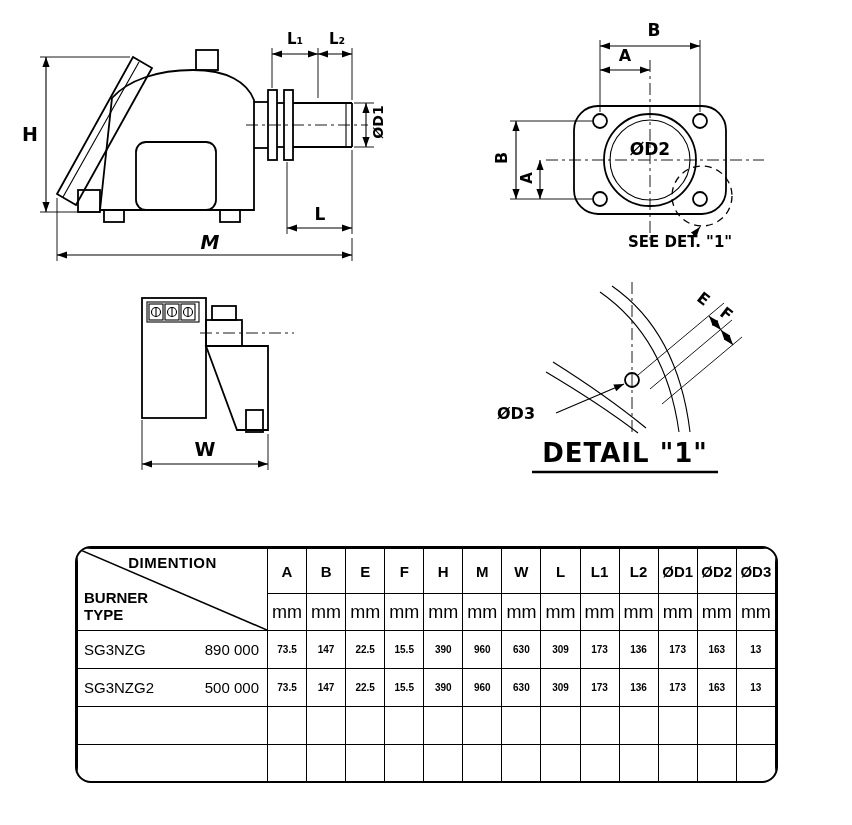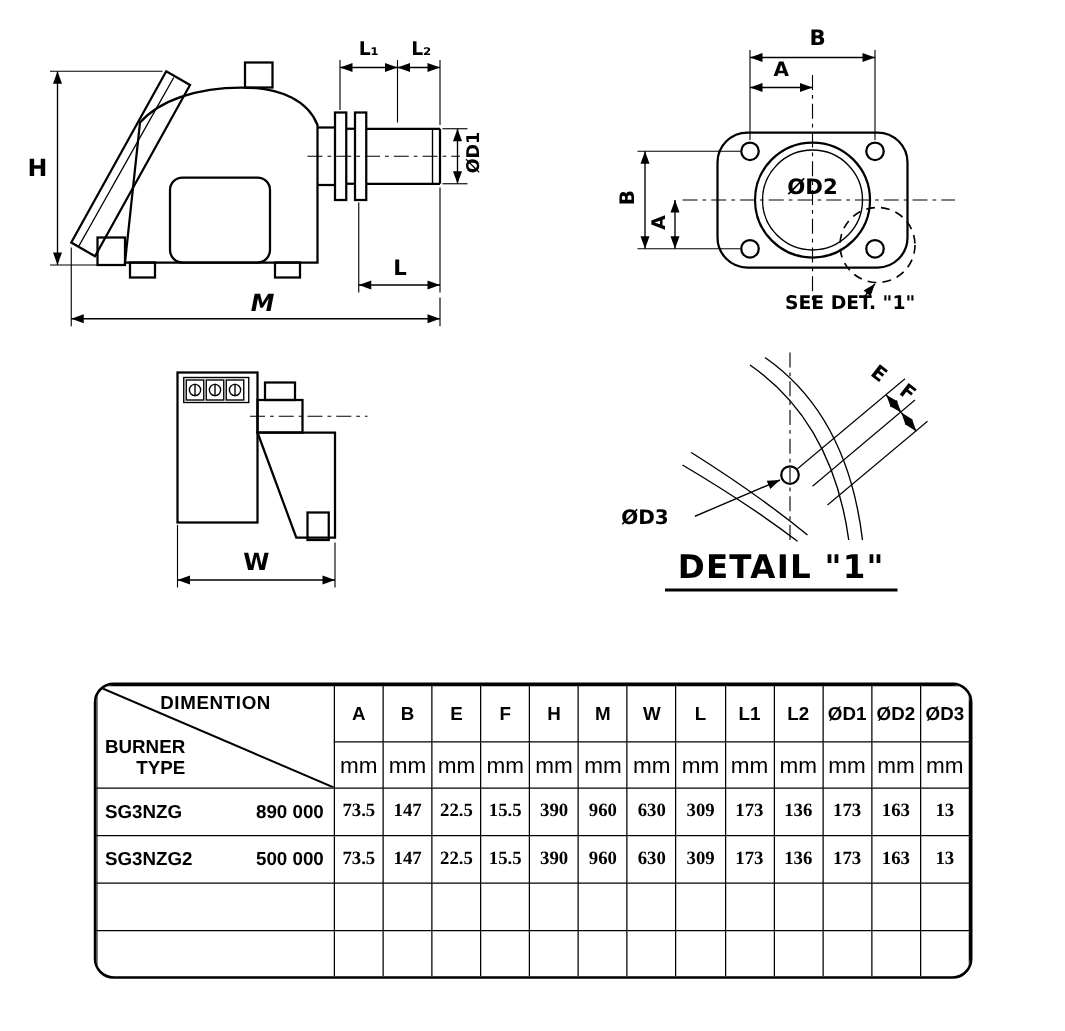--- a/index.html
+++ b/index.html
@@ -13,29 +13,29 @@
   .dash { stroke:#000; fill:none; stroke-width:1.3; stroke-dasharray:7 5; }
   .dim  { stroke:#000; fill:none; stroke-width:1.1; }
   .ext  { stroke:#000; fill:none; stroke-width:0.9; }
 
   #table-wrap { position:absolute; left:75px; top:533px; width:703px; height:237px;
                 border:2.5px solid #000; border-radius:16px; overflow:hidden; background:#fff;margin-top:13px; }
   #table-wrap table { border-collapse:collapse; width:100%; height:100%; table-layout:fixed; }
   #table-wrap td, #table-wrap th { border:1.5px solid #000; text-align:center; vertical-align:middle; padding:0; }
   th.col-h { font-size:15px; font-weight:bold; }
   th.unit  { font-size:18px; font-weight:normal; }
-  td.val   { font-size:15px; font-weight:bold;font-family:Liberation Serif, serif; }
+  td.val   { font-size:10px; font-weight:bold; }
   td.corner { position:relative; }
   td.corner svg.diag { position:absolute; left:0; top:0; width:100%; height:100%; }
   .corner-top { position:absolute; top:5px; left:0; width:100%; text-align:center;
                 font-size:15px; font-weight:bold; letter-spacing:0.5px; }
-  .corner-bottom { position:absolute; left:6px; bottom:7px; text-align:right;
+  .corner-bottom { position:absolute; left:6px; bottom:7px; text-align:left;
                    font-size:15px; font-weight:bold; line-height:1.15; }
   td.burner-cell .bc { display:flex; justify-content:space-between; align-items:center;
-                       padding:0 8px 0 6px; font-size:15px; font-weight:bold; min-height:34px; }
+                       padding:0 8px 0 6px; font-size:15px; font-weight:normal; min-height:34px; }
 </style>
 </head>
 <body>
 
 <svg id="drawing" width="852" height="533" viewBox="0 0 852 533">
   <defs>
     <marker id="ae" markerWidth="12" markerHeight="10" refX="11" refY="5" orient="auto" markerUnits="userSpaceOnUse">
       <path d="M1,1.4 L11,5 L1,8.6 Z" fill="#000"></path>
     </marker>
     <marker id="as" markerWidth="12" markerHeight="10" refX="1" refY="5" orient="auto" markerUnits="userSpaceOnUse">

